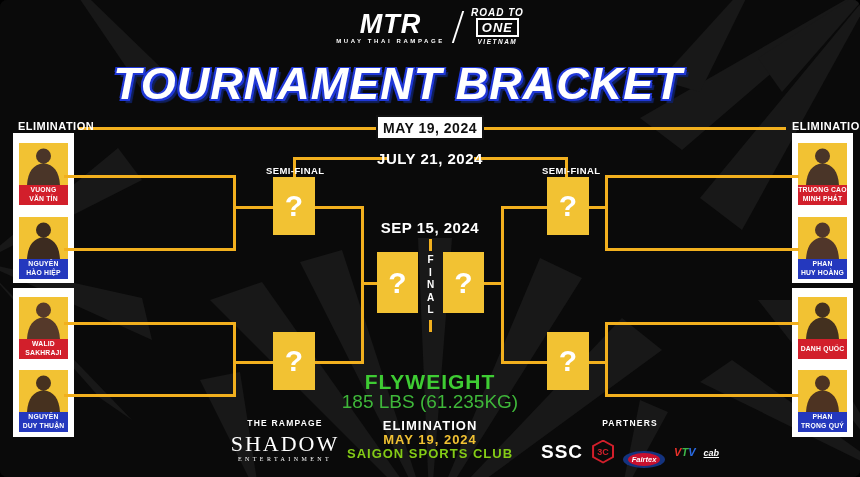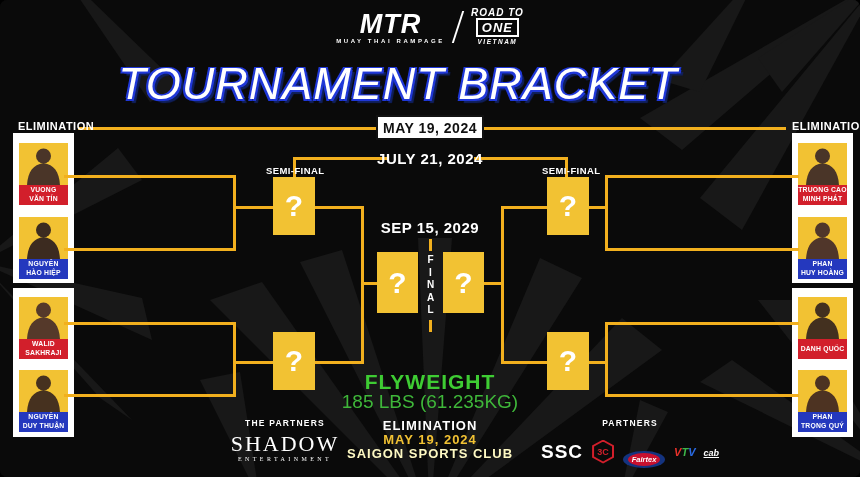--- a/index.html
+++ b/index.html
@@ -12,21 +12,21 @@
   .mtr-block{text-align:center;}
   .mtr-main{font-size:27px;font-weight:900;font-style:italic;letter-spacing:1px;line-height:26px;}
   .mtr-sub{font-size:6px;font-weight:700;letter-spacing:2.6px;margin-top:1px;}
   .logo-slash{width:2px;height:32px;background:#fff;transform:skewX(-18deg);}
   .rto-block{text-align:center;font-style:italic;}
   .rto-top{font-size:10px;font-weight:900;letter-spacing:1px;line-height:9px;}
   .rto-one{display:inline-block;border:2px solid #fff;padding:0 4px;font-size:13px;font-weight:900;
            letter-spacing:1px;line-height:15px;margin:1px 0;}
   .rto-vn{font-size:6.5px;font-weight:900;letter-spacing:1.5px;line-height:8px;}
   .title{position:absolute;left:0;top:58px;width:796px;text-align:center;font-size:45px;
-         font-weight:400;font-style:italic;letter-spacing:1px;z-index:2;color:#fff;
+         font-weight:700;font-style:italic;letter-spacing:1px;z-index:2;color:#fff;
          text-shadow:-2px -1px 0 #2038d8,2px -1px 0 #2038d8,-2px 2px 0 #2038d8,
                      2px 2px 0 #2038d8,4px 4px 1px #10205f;}
   
   .hl{position:absolute;height:3px;background:var(--yellow,#F2B01E);z-index:2;}
   .vl{position:absolute;width:3px;background:var(--yellow,#F2B01E);z-index:2;}
   
   .elim{position:absolute;top:120px;font-size:11px;font-weight:900;letter-spacing:.5px;z-index:2;}
   .datebox{position:absolute;left:376px;top:115px;width:108px;height:25px;background:#fff;
            border:2px solid #111;box-sizing:border-box;display:flex;align-items:center;
            justify-content:center;font-size:14px;font-weight:900;color:#111;letter-spacing:.5px;z-index:3;}
@@ -135,21 +135,21 @@
   <div class="datebox">MAY 19, 2024</div>
 
   <div class="hl" style="left:293px;top:157px;width:94px;"></div>
   <div class="hl" style="left:474px;top:157px;width:94px;"></div>
   <div class="vl" style="left:293px;top:157px;height:20px;"></div>
   <div class="vl" style="left:565px;top:157px;height:20px;"></div>
   <div class="cdate" style="top:150px;">JULY 21, 2024</div>
   <div class="sflabel" style="left:266px;">SEMI-FINAL</div>
   <div class="sflabel" style="left:542px;">SEMI-FINAL</div>
 
-  <div class="cdate" style="top:219px;">SEP 15, 2029</div>
+  <div class="cdate" style="top:219px;">SEP 15, 2024</div>
   <div class="vl" style="left:429px;top:239px;height:12px;"></div>
   <div class="final-col">
     <span>F</span>
     <span>I</span>
     <span>N</span>
     <span>A</span>
     <span>L</span>
   </div>
   <div class="vl" style="left:429px;top:320px;height:12px;"></div>
 
@@ -287,24 +287,24 @@
     <div class="plate blue">
       <span>PHAN</span>
       <span>TRỌNG QUÝ</span>
     </div>
   </div>
 
   <div class="weight">FLYWEIGHT</div>
   <div class="weight-detail">185 LBS (61.235KG)</div>
   <div class="evt" style="top:418px;font-size:13px;color:#fff;">ELIMINATION</div>
   <div class="evt" style="top:432px;font-size:13px;color:#F2C233;">MAY 19, 2024</div>
-  <div class="evt" style="top:446px;font-size:13px;color:#fef9c3;">SAIGON SPORTS CLUB</div>
+  <div class="evt" style="top:446px;font-size:13px;color:#84cc16;">SAIGON SPORTS CLUB</div>
 
   <div class="promoter">
-    <div class="small-label">THE PARTNERS</div>
+    <div class="small-label">THE RAMPAGE</div>
     <div class="shadow-name">SHADOW</div>
     <div class="shadow-sub">ENTERTAINMENT</div>
   </div>
 
   <div class="partners">
     <div class="small-label">PARTNERS</div>
     <div class="plogos">
       <div class="ssc">SSC</div>
       <div class="hex">
         <div class="hex-in"></div>

